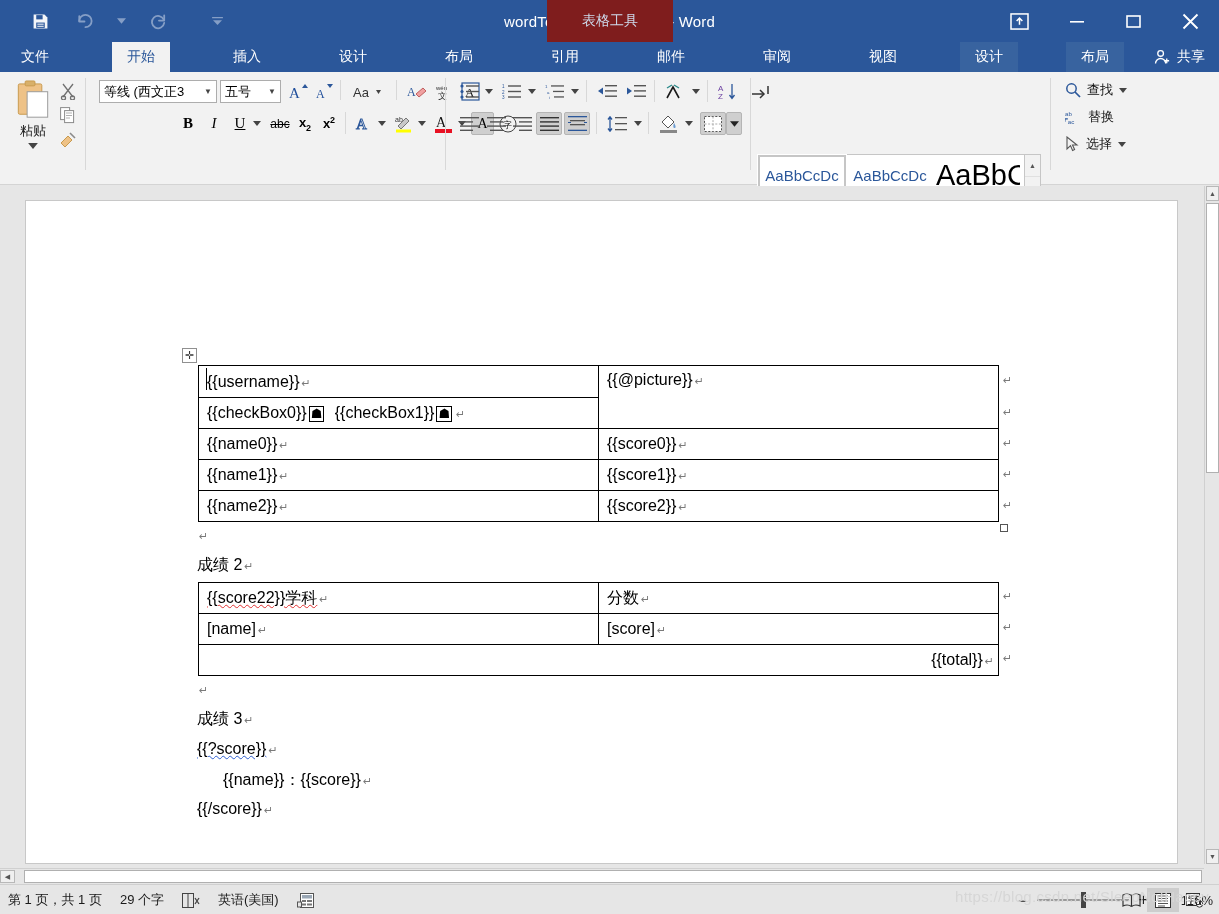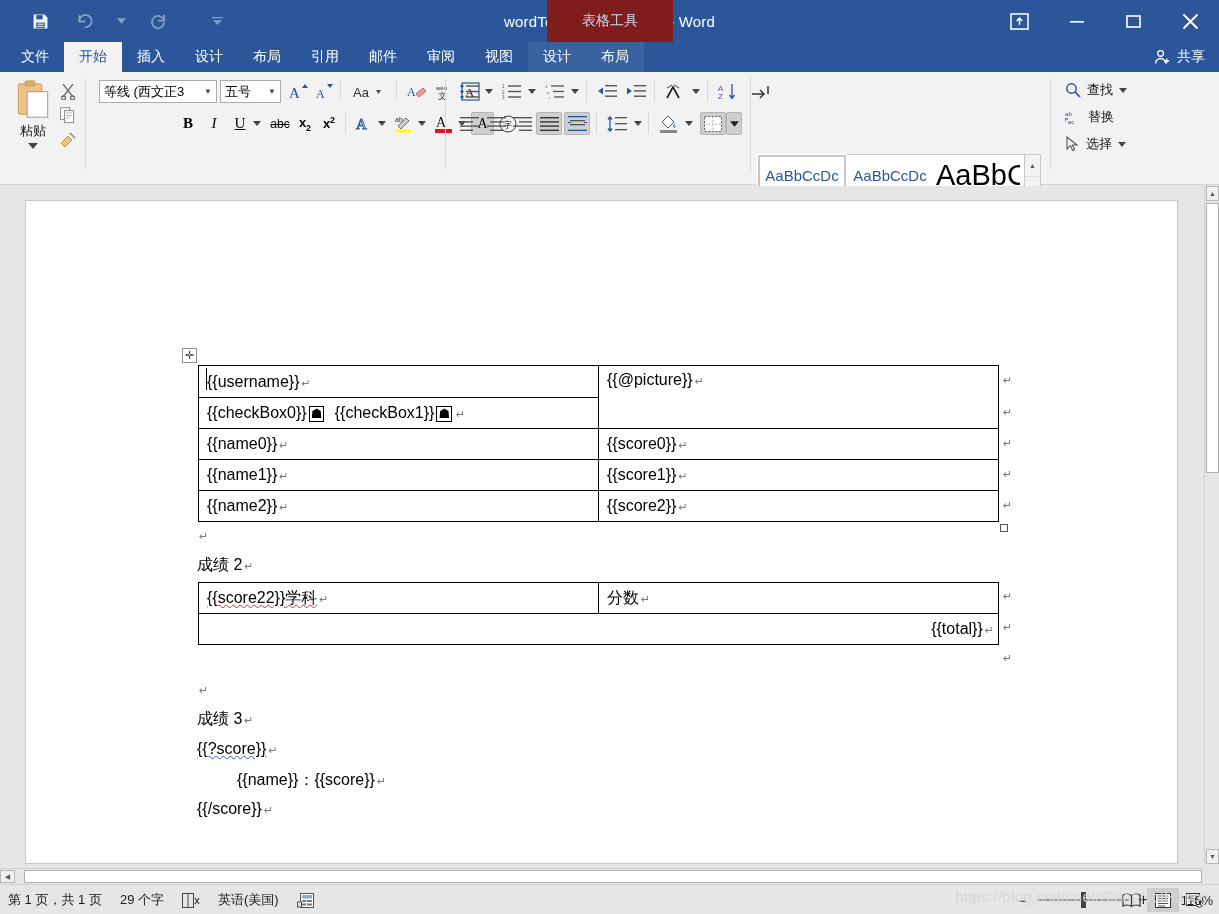--- a/index.html
+++ b/index.html
@@ -22,21 +22,21 @@
                 display:flex; align-items:center; justify-content:center;
                 color:#fff; font-size:15px; letter-spacing:.2px; pointer-events:none; }
   .tabtools { position:absolute; left:547px; top:0; width:126px; height:42px;
               background:#7f1d1d; display:flex; align-items:center; justify-content:center;
               color:#cdd9ea; font-size:14px; }
   .wctrls { position:absolute; right:0; top:0; height:42px; display:flex; align-items:center; }
   .wctrls .wb { width:57px; height:42px; display:flex; align-items:center; justify-content:center; color:#fff; }
 
   
   .tabstrip { position:absolute; left:0; top:42px; width:1219px; height:30px; background:#2b579a; }
-  .tabs { position:absolute; left:6px; top:0; height:30px; display:flex; align-items:stretch; }
+  .tabs { position:absolute; left:6px; top:0; height:30px; display:flex; align-items:stretch;gap:48px; }
   .tab { padding:0 15px; display:flex; align-items:center; color:#fff; font-size:14px; }
   .tab.active { background:#f2f2f2; color:#2b579a;text-align:center; }
   .tab.tooltab { background:#38639f; }
   .tellme { position:absolute; left:680px; top:0; height:30px; display:flex; align-items:center;
             gap:7px; color:#c7d4e8; font-size:13.5px; }
   .share { position:absolute; right:14px; top:0; height:30px; display:flex; align-items:center;
            gap:6px; color:#fff; font-size:14px; }
 
   
   .ribbon { position:absolute; left:0; top:72px; width:1219px; height:113px; background:#f2f2f2;
@@ -738,41 +738,49 @@
           <tbody>
             <tr>
               <td style="height:31px">
                 <span class="sq-red">{{score22}}学科</span><span class="pil">↵</span>
               </td>
               <td>
                 <span>分数</span><span class="pil">↵</span>
               </td>
             </tr>
             <tr>
+              <td style="height:31px">
+                <span>[name]</span><span class="pil">↵</span>
+              </td>
+              <td>
+                <span>[score]</span><span class="pil">↵</span>
+              </td>
+            </tr>
+            <tr>
               <td colspan="2" style="height:31px; text-align:right; padding-right:4px">
                 <span>{{total}}</span><span class="pil">↵</span>
               </td>
             </tr>
           </tbody>
         </table>
         <div class="pil-out" style="left:977px; top:389px;">↵</div>
         <div class="pil-out" style="left:977px; top:420px;">↵</div>
         <div class="pil-out" style="left:977px; top:451px;">↵</div>
 
         <div class="pil-out" style="left:173px; top:483px;">↵</div>
 
         <div class="para" style="left:171px; top:508px;">
           <span>成绩 3</span><span class="pil">↵</span>
         </div>
 
         <div class="para" style="left:171px; top:539px;">
           <span class="sq-blue">{{?score}}</span><span class="pil">↵</span>
         </div>
 
-        <div class="para" style="left:211px; top:569px;">
+        <div class="para" style="left:197px; top:569px;">
           <span>{{name}}</span><span>：</span><span>{{score}}</span><span class="pil">↵</span>
         </div>
 
         <div class="para" style="left:171px; top:599px;">
           <span>{{/score}}</span><span class="pil">↵</span>
         </div>
 
         <div class="caret" style="left:180px; top:167px; height:22px;"></div>
       </div>
     </div>

